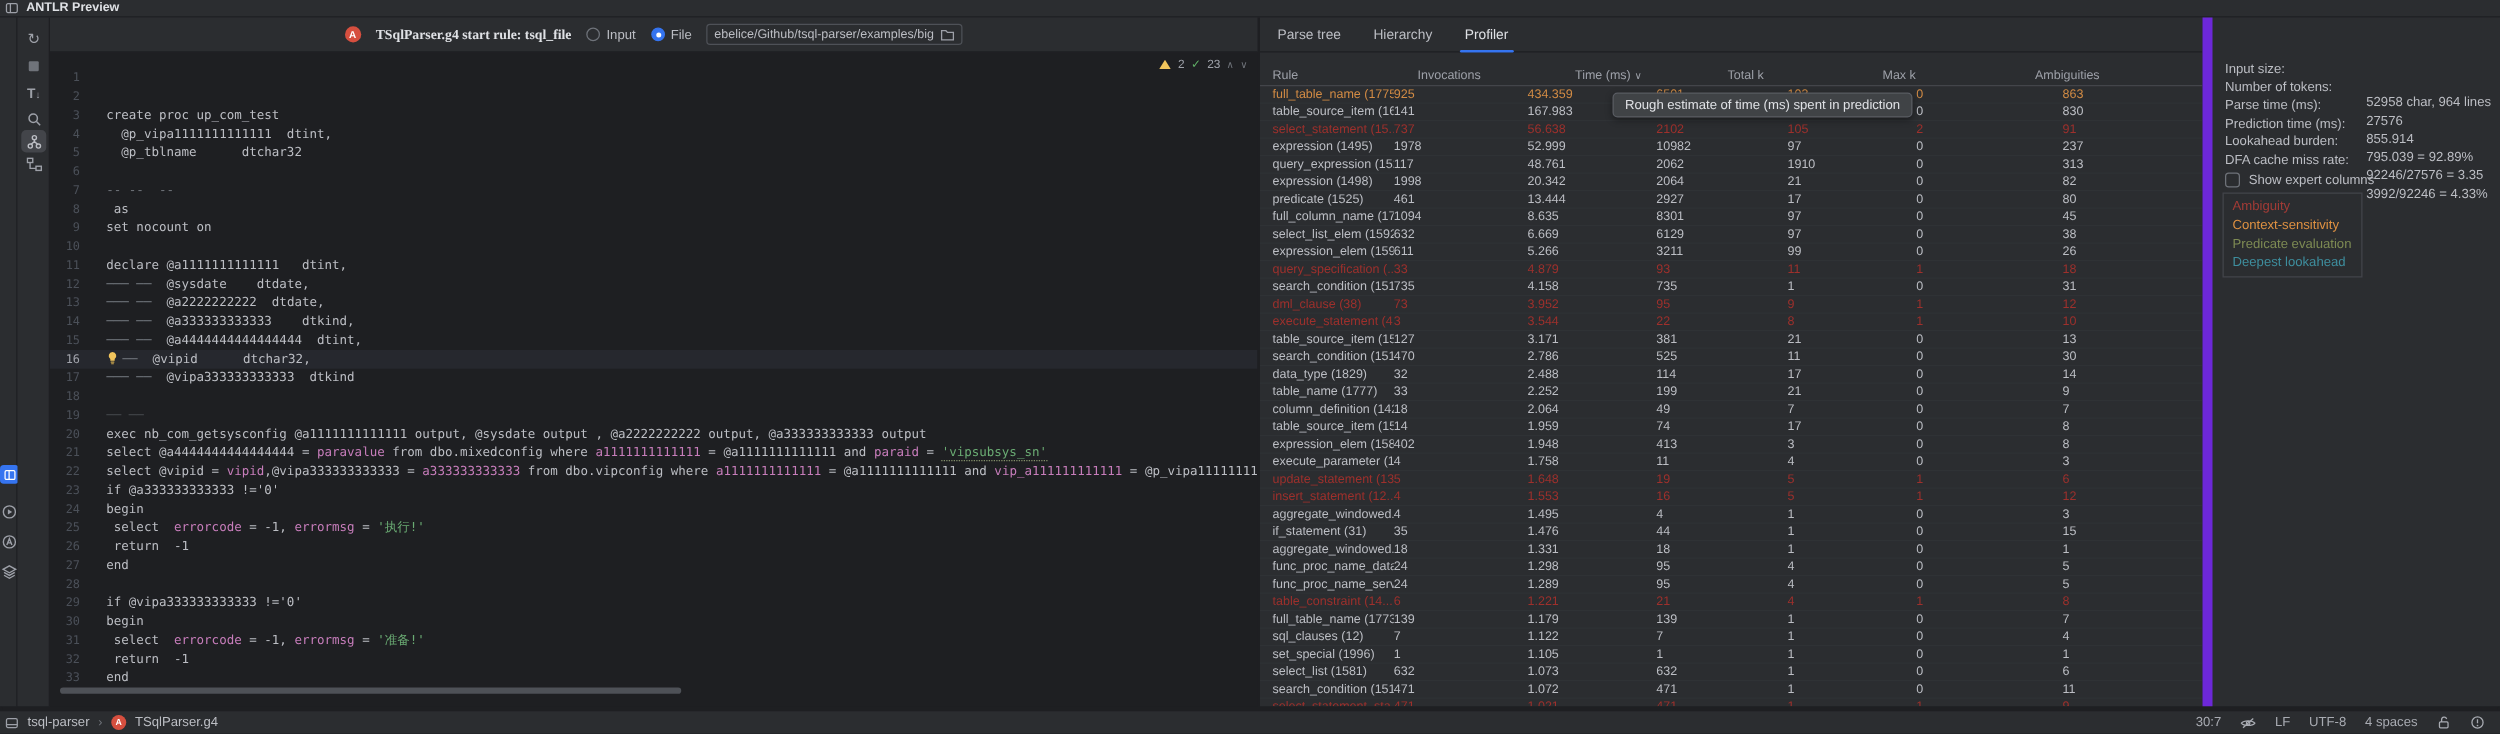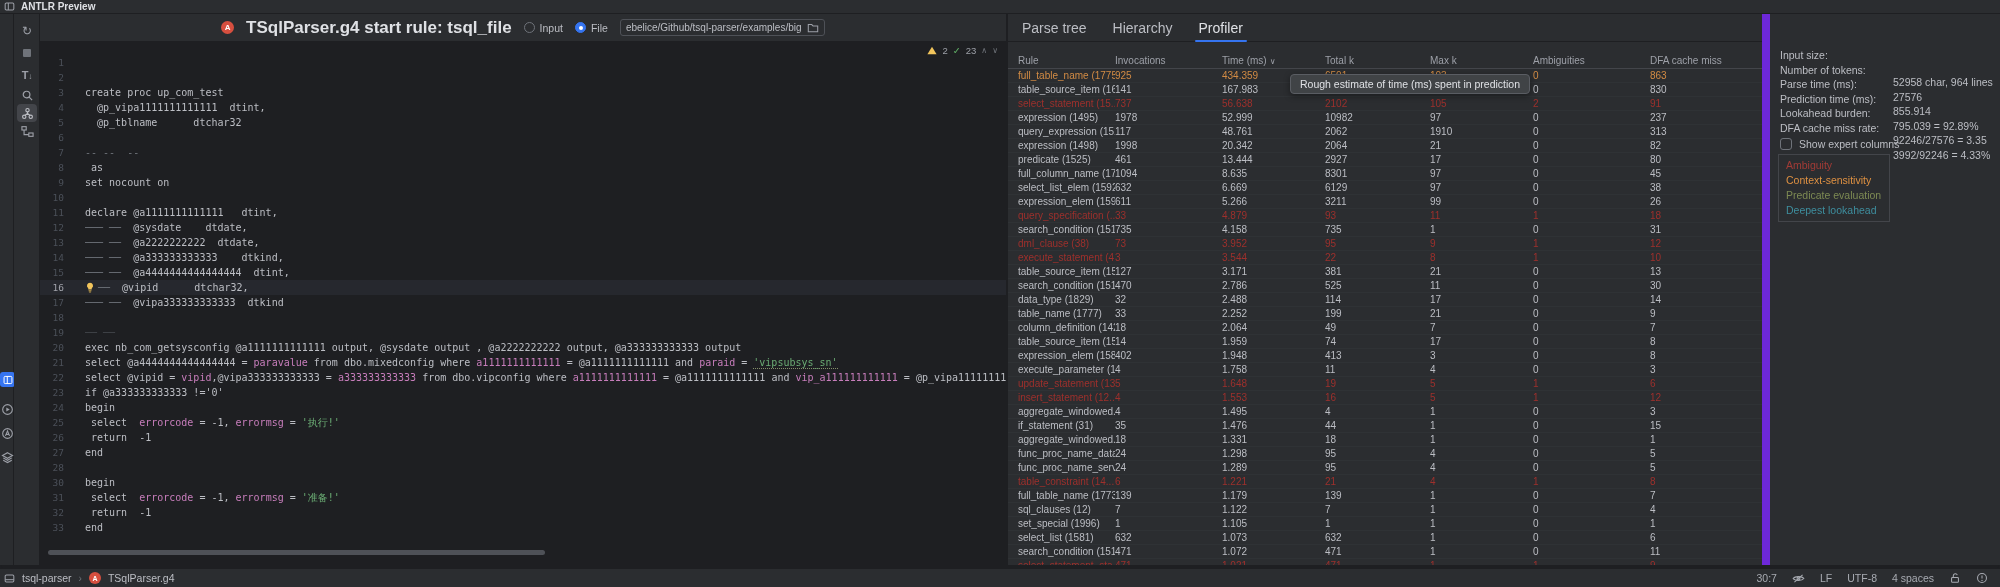--- a/index.html
+++ b/index.html
@@ -26,21 +26,21 @@
            justify-content:center; color:#9da0a8; font-size:12px; border-radius:4px; }
   .vt-ic.active { background:#43454a; }
   .t-glyph { font-size:11px; font-weight:700; color:#9da0a8; line-height:1; }
   .t-glyph small { font-size:8px; }
 
   
   #toolbar { position:absolute; left:40px; top:14px; width:966px; height:28px; background:#2b2d30;
              border-bottom:1px solid #1e1f22; display:flex; align-items:center; justify-content:center; gap:12px; }
   .antlr-badge { width:13px; height:13px; border-radius:50%; background:#d64f3f; color:#fff; font-size:8px;
                  font-weight:700; display:inline-flex; align-items:center; justify-content:center; }
-  #toolbar .grammar { font-size:17px; font-weight:700; color:#dfe1e5; }
+  #toolbar .grammar { font-size:11px; font-weight:700; color:#dfe1e5;font-family:Liberation Serif, serif; }
   .radio-group { display:flex; align-items:center; gap:5px; font-size:10.5px; color:#bcbec4; }
   .radio { width:11px; height:11px; border-radius:50%; border:1.5px solid #6f737a; background:transparent; position:relative; }
   .radio.sel { border-color:#3574f0; background:#3574f0; }
   .radio.sel::after { content:""; position:absolute; left:3px; top:3px; width:4px; height:4px; border-radius:50%; background:#fff; }
   #file-field { width:205px; height:17px; border:1px solid #4e5157; border-radius:3px; background:#2b2d30;
                 display:flex; align-items:center; padding:0 5px; gap:5px; }
   #file-field .path { flex:1; font-size:10px; color:#bcbec4; white-space:nowrap; overflow:hidden; }
 
   
   #editor { position:absolute; left:40px; top:42px; width:966px; height:523px; background:#1e1f22; overflow:hidden;
@@ -57,26 +57,26 @@
   .bulb { display:inline-block; width:13px; vertical-align:middle; }
   #inspections { position:absolute; right:8px; top:3px; display:flex; align-items:center; gap:5px;
                  font-family:"Liberation Sans", sans-serif; font-size:9.5px; color:#9da0a8; }
   #inspections .chev { color:#6f737a; font-size:8px; }
   #hscroll { position:absolute; left:8px; top:508px; width:497px; height:5px; background:#4e5157; border-radius:3px; }
 
   
   #profiler { position:absolute; left:1008px; top:14px; width:754px; height:551px; background:#2b2d30; overflow:hidden; }
   #tabs { position:absolute; left:0; top:0; width:100%; height:28px; display:flex; align-items:center;
           padding-left:14px; gap:26px; border-bottom:1px solid #1e1f22; }
-  .tab { font-size:14px; color:#bcbec4; position:relative; height:28px; display:flex; align-items:center; }
+  .tab { font-size:11px; color:#bcbec4; position:relative; height:28px; display:flex; align-items:center; }
   .tab.active { color:#dfe1e5; }
   .tab.active::after { content:""; position:absolute; left:-4px; right:-4px; bottom:0; height:2px; background:#3574f0; border-radius:1px; }
   .pgrid { display:grid; grid-template-columns:107px 107px 103px 105px 103px 117px auto; }
   #phead { position:absolute; left:0; top:38px; width:100%; height:17px; line-height:17px; font-size:10px;
-           color:#9da0a8; border-bottom:1px solid #43454a; }
+           color:#9da0a8; border-bottom:1px solid #43454a;gap:19px; }
   #phead .pc:first-child, .prow .pc:first-child { padding-left:10px; }
   #prows { position:absolute; left:0; top:55px; width:100%; height:496px; overflow:hidden; }
   .prow { height:14px; line-height:13px; font-size:10px; color:#bcbec4; border-bottom:1px solid #2f3235; }
   .pc { overflow:hidden; white-space:nowrap; padding-right:4px; }
   .r-orange .pc { color:#d28b44; }
   .r-red .pc { color:#9e302c; }
   .sort-chev { font-size:8px; color:#9da0a8; margin-left:3px; }
 
   
   #tooltip { position:absolute; left:1290px; top:74px; height:20px; background:#404346; border:1px solid #5a5d63;
@@ -226,20 +226,21 @@
         <div class="cl"><span class="gut">19</span><span class="ct"><span class="tk-f">── ──</span></span></div>
         <div class="cl"><span class="gut">20</span><span class="ct"><span class="tk-d">exec nb_com_getsysconfig @a1111111111111 output, @sysdate output , @a2222222222 output, @a333333333333 output</span></span></div>
         <div class="cl"><span class="gut">21</span><span class="ct"><span class="tk-d">select @a4444444444444444 = </span><span class="tk-m">paravalue</span><span class="tk-d"> from dbo.mixedconfig where </span><span class="tk-m">a1111111111111</span><span class="tk-d"> = @a1111111111111 and </span><span class="tk-m">paraid</span><span class="tk-d"> = </span><span class="tk-u">'vipsubsys_sn'</span></span></div>
         <div class="cl"><span class="gut">22</span><span class="ct"><span class="tk-d">select @vipid = </span><span class="tk-m">vipid</span><span class="tk-d">,@vipa333333333333 = </span><span class="tk-m">a333333333333</span><span class="tk-d"> from dbo.vipconfig where </span><span class="tk-m">a1111111111111</span><span class="tk-d"> = @a1111111111111 and </span><span class="tk-m">vip_a111111111111</span><span class="tk-d"> = @p_vipa1111111111111</span></span></div>
         <div class="cl"><span class="gut">23</span><span class="ct"><span class="tk-d">if @a333333333333 !='0'</span></span></div>
         <div class="cl"><span class="gut">24</span><span class="ct"><span class="tk-d">begin</span></span></div>
         <div class="cl"><span class="gut">25</span><span class="ct"><span class="tk-d"> select  </span><span class="tk-m">errorcode</span><span class="tk-d"> = -1, </span><span class="tk-m">errormsg</span><span class="tk-d"> = </span><span class="tk-s">'执行!'</span></span></div>
         <div class="cl"><span class="gut">26</span><span class="ct"><span class="tk-d"> return  -1</span></span></div>
         <div class="cl"><span class="gut">27</span><span class="ct"><span class="tk-d">end</span></span></div>
         <div class="cl"><span class="gut">28</span><span class="ct"></span></div>
+        <div class="cl"><span class="gut">29</span><span class="ct"><span class="tk-d">if @vipa333333333333 !='0'</span></span></div>
         <div class="cl"><span class="gut">30</span><span class="ct"><span class="tk-d">begin</span></span></div>
         <div class="cl"><span class="gut">31</span><span class="ct"><span class="tk-d"> select  </span><span class="tk-m">errorcode</span><span class="tk-d"> = -1, </span><span class="tk-m">errormsg</span><span class="tk-d"> = </span><span class="tk-s">'准备!'</span></span></div>
         <div class="cl"><span class="gut">32</span><span class="ct"><span class="tk-d"> return  -1</span></span></div>
         <div class="cl"><span class="gut">33</span><span class="ct"><span class="tk-d">end</span></span></div>
       </div>
     <div id="inspections">
       <span>
         <svg class="ic" width="10" height="9" viewBox="0 0 14 12">
             <path d="M7 0.8 L13.4 11.2 H0.6 Z" fill="#f2c55c"></path>
           </svg>

